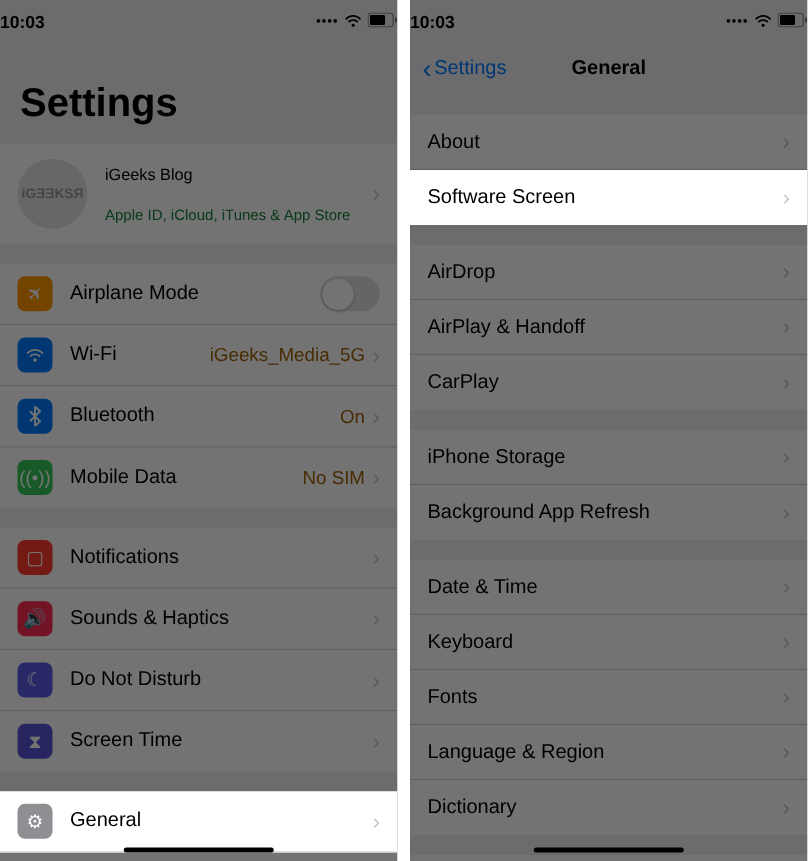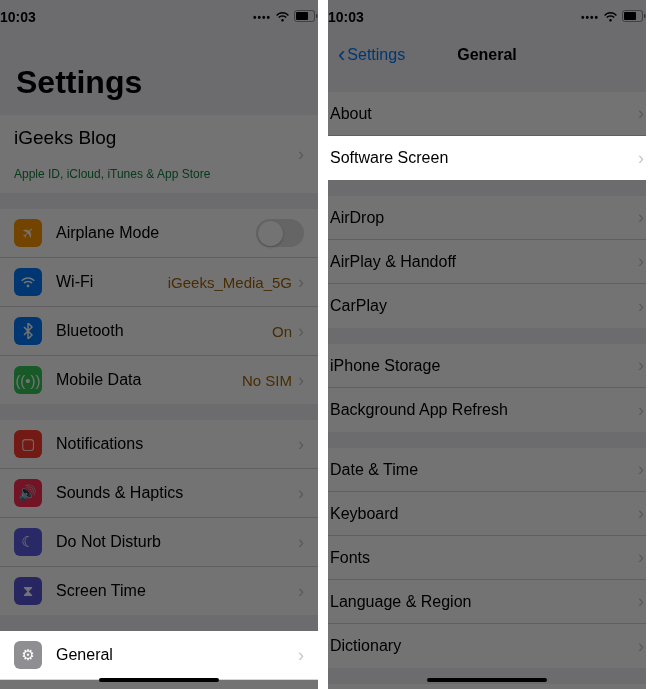--- a/index.html
+++ b/index.html
@@ -16,38 +16,38 @@
     .row:last-child { border-bottom: none; }
     .row-icon { width: 28px; height: 28px; border-radius: 6px; margin-right: 14px; flex-shrink: 0; display: flex; align-items: center; justify-content: center; color: #fff; font-size: 15px; }
     .row-label { flex: 1; font-size: 16px; color: #000; }
     .row-value { color: #a16207; font-size: 15px; margin-right: 6px; }
     .chevron { color: #c7c7cc; font-size: 18px; }
     .toggle { width: 48px; height: 28px; background: #e1e1e3; border-radius: 14px; position: relative; }
     .toggle::after { content: ''; position: absolute; top: 1.5px; left: 2px; width: 25px; height: 25px; background: #fff; border-radius: 50%; box-shadow: 0 1px 3px rgba(0,0,0,0.25); }
     .profile-row { padding: 12px 14px; }
     .avatar { width: 56px; height: 56px; border-radius: 50%; background: #e5e5e7; margin-right: 14px; flex-shrink: 0; display:flex; align-items:center; justify-content:center; font-size:11px; color:#999; font-weight:600;}
     .profile-text { flex: 1; }
-    .profile-name { font-size: 19px; }
+    .profile-name { font-size: 13px; }
     .profile-sub { font-size: 12px; color: #15803d; margin-top: 18px; }
     .nav-bar { display: flex; align-items: center; padding: 8px 10px; height: 42px; }
     .back-btn { display: flex; align-items: center; color: #007aff; font-size: 16px; }
     .back-chevron { font-size: 22px; font-weight: 300; margin-right: 2px; }
     .nav-title { position: absolute; left: 50%; transform: translateX(-50%); font-size: 16px; font-weight: 600; }
     .highlight { position: relative; z-index: 20; background: #fff; }
     .home-indicator { position: absolute; bottom: 7px; left: 50%; transform: translateX(-50%); width: 120px; height: 4px; background: #000; border-radius: 3px; z-index: 25; }
     .ico-orange { background: #ff9500; }
     .ico-blue { background: #007aff; }
     .ico-green { background: #34c759; }
     .ico-red { background: #ff3b30; }
     .ico-purple { background: #5856d6; }
     .ico-darkpurple { background: #5e5ce6; }
     .ico-gray { background: #8e8e93; }
     .plane { transform: rotate(-45deg); }
     .general-row .row-label { margin-left: 0; }
-    .screen2 .row { padding: 11px 2px; }
+    .screen2 .row { padding: 11px 14px; }
     .screen2 .row-label { font-size: 16px; }
   </style>
 </head>
 <body>
 
 <div class="screen">
   <div class="dimmer"></div>
 
   <div class="status-bar">
     <span>10:03</span>
@@ -65,20 +65,21 @@
             <rect x="22" y="4" width="1.5" height="4" rx="0.7" fill="currentColor" opacity="0.5"></rect>
           </svg>
       </span>
     </div>
   </div>
 
   <div class="big-title">Settings</div>
 
   <div class="section first">
     <div class="row profile-row">
+      <div class="avatar">iGƎƎKSЯ</div>
       <div class="profile-text">
         <div class="profile-name">iGeeks Blog</div>
         <div class="profile-sub">Apple ID, iCloud, iTunes &amp; App Store</div>
       </div>
       <span class="chevron">›</span>
     </div>
   </div>
 
   <div class="section">
     <div class="row">

